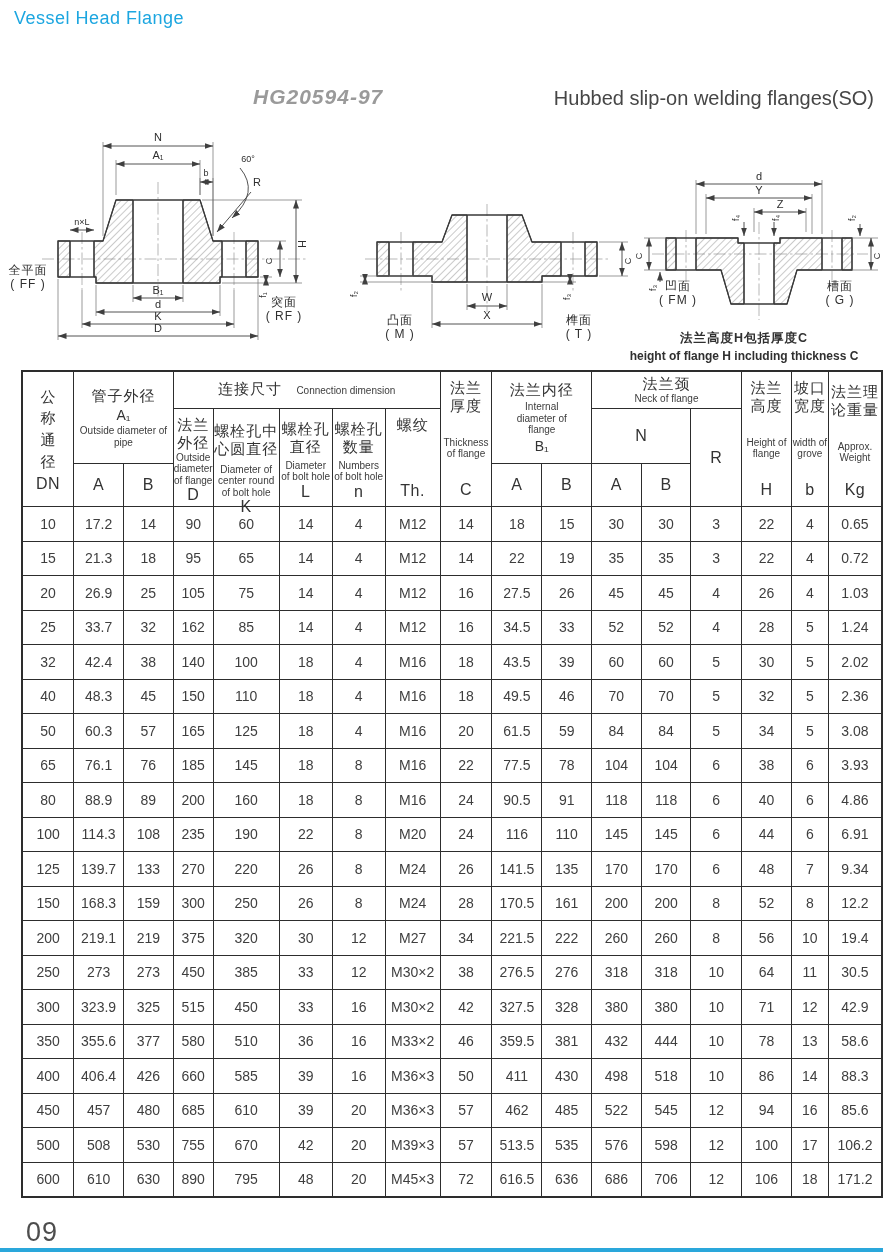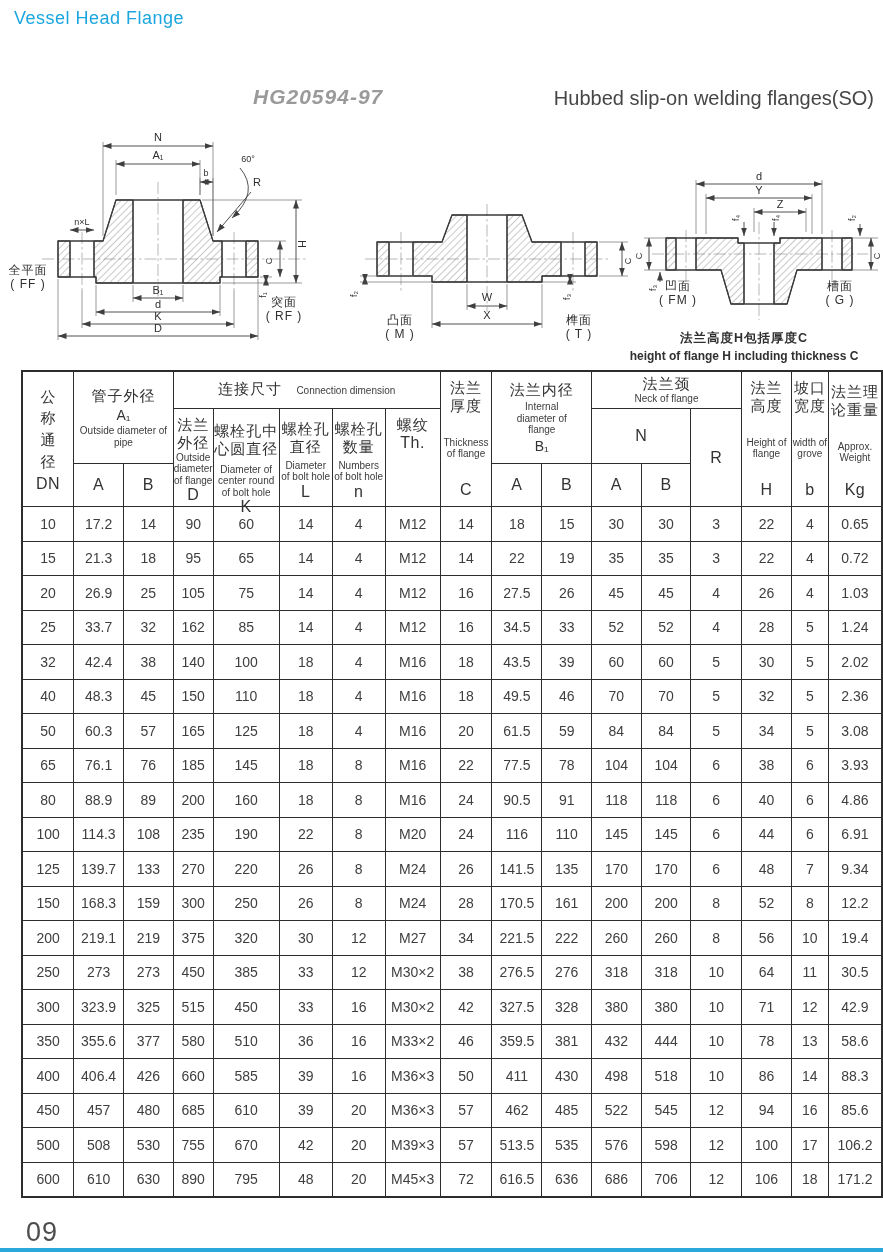--- a/index.html
+++ b/index.html
@@ -359,21 +359,21 @@
           </div>
         </th>
         <th rowspan="2">
           <div class="st h2">
             <div class="cn w3">螺栓孔数量</div>
             <div class="en nw3">Numbers of bolt hole</div>
             <div class="code">n</div>
           </div>
         </th>
         <th rowspan="2">
-          <div class="st h2" style="justify-content:flex-start">
+          <div class="st h2" style="justify-content:space-between">
             <div class="cn">螺纹</div>
             <div class="code">Th.</div>
           </div>
         </th>
         <th colspan="2">
           <div class="code">N</div>
         </th>
         <th rowspan="2">
           <div class="code">R</div>
         </th>

